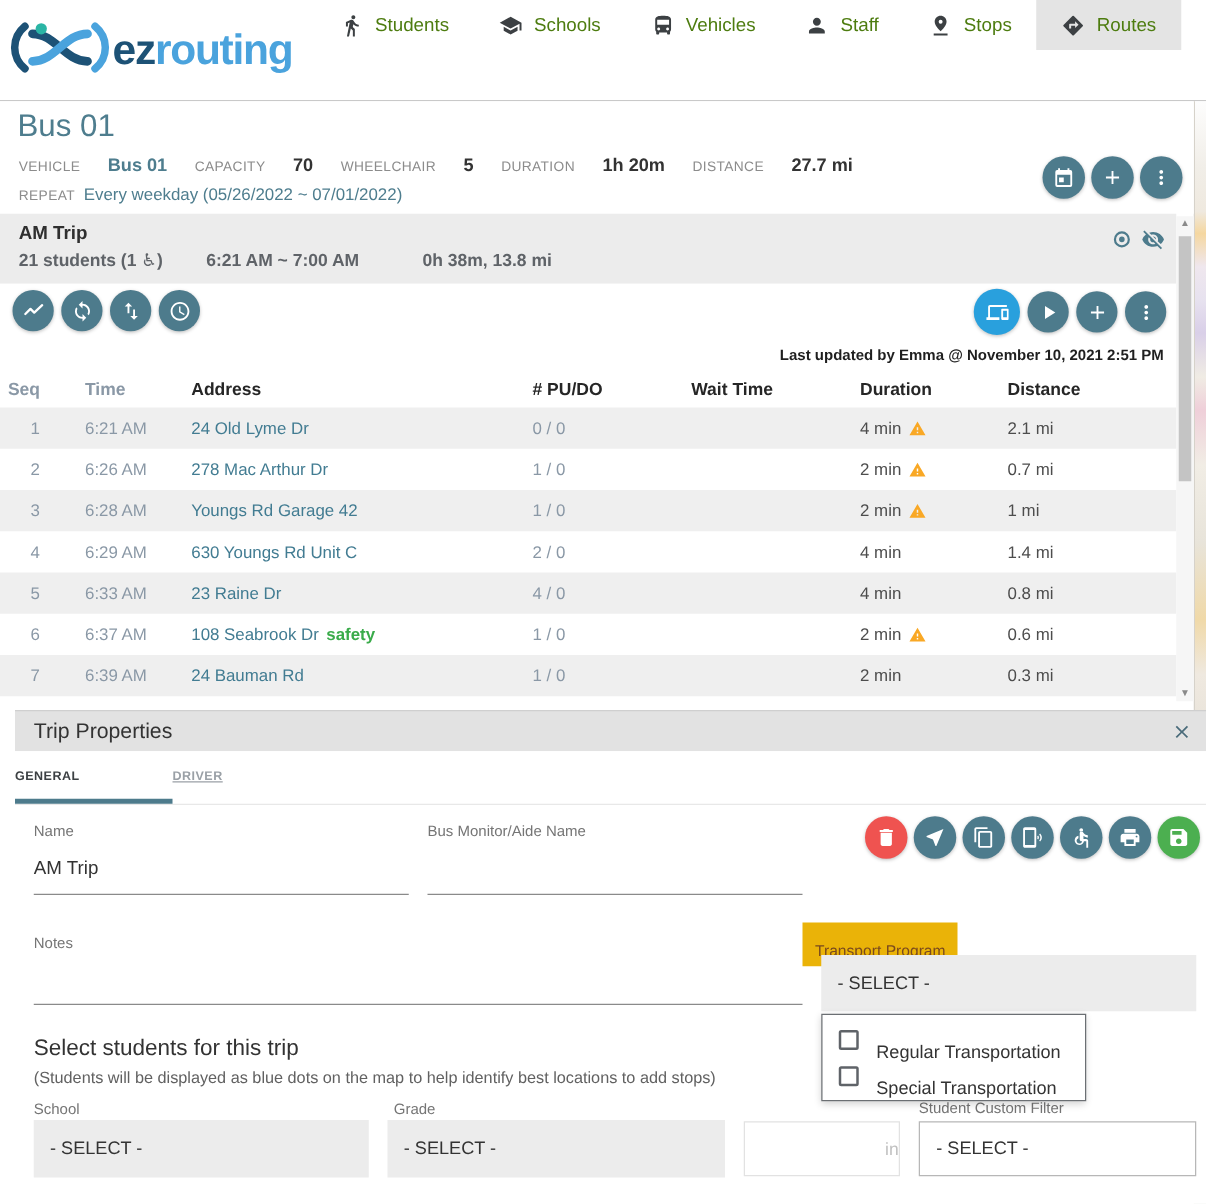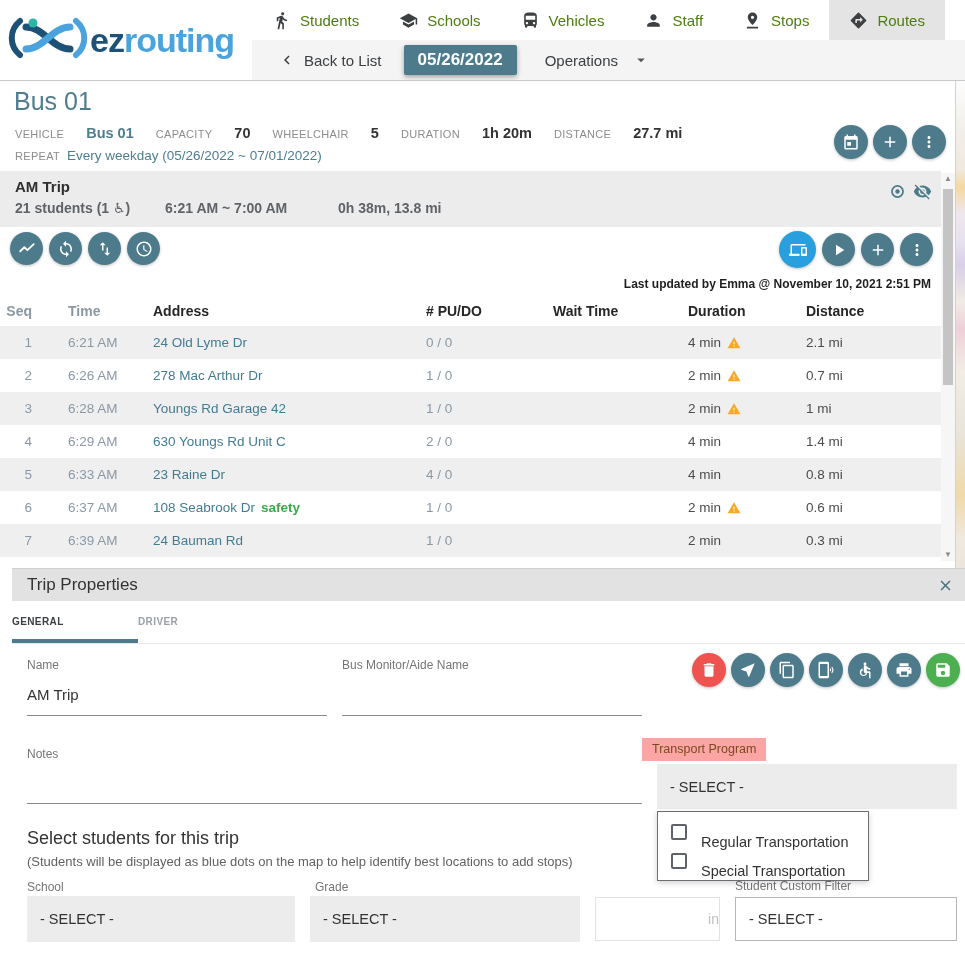--- a/index.html
+++ b/index.html
@@ -83,29 +83,29 @@
   .vscroll .up { top:0; } .vscroll .down { bottom:0; }
   .vscroll .thumb { position:absolute; left:2px; top:16px; width:10px; height:196px; background:#c4c4c4; }
 
   
   .props { position:absolute; left:12px; top:487px; width:955px; height:396px; background:#fff; }
   .props-bar { height:33px; background:#e2e2e2; border-top:1px solid #cfcfcf; display:flex; align-items:center; justify-content:space-between; padding:0 13px 0 15px; }
   .props-bar .title { font-size:17px; font-weight:500; color:#333; }
   .props-bar svg { width:17px; height:17px; fill:#4a6b7a; cursor:pointer; }
   .tabs { height:43px; display:flex; border-bottom:1px solid #e8e8e8; background:#fff; }
   .tab { line-height:42px; text-align:left; font-size:10px; font-weight:bold; letter-spacing:.4px; color:#9aa0a6; cursor:pointer; position:relative; }
-  .tab.t1 { width:126px; } .tab.t2 { width:110px; } .tab.t3 { width:150px; }
+  .tab.t1 { width:126px; } .tab.t2 { width:110px;text-decoration:underline; } .tab.t3 { width:150px; }
   .tab.active { color:#3c4043; }
   .tab.active::after { content:""; position:absolute; left:0; bottom:0; width:100%; height:4px; background:#4d7b8c; }
 
   .props-form { position:relative; height:319px; background:#fff; }
   .flabel { position:absolute; font-size:12px; color:#757575; }
   .line-input { position:absolute; border:none; border-bottom:1px solid #8a8a8a; background:transparent; font-size:15px; color:#333; font-family:inherit; padding:0 0 12px 0; outline:none; }
   .props-actions { position:absolute; top:9px; left:680px; display:flex; gap:5px; }
-  .tp-label { position:absolute; left:630px; top:94px; background:#fca5a5; color:#7a4a1e; font-size:12.5px; padding:4px 10px 5px 10px; }
+  .tp-label { position:absolute; left:630px; top:94px; background:#eab308; color:#7a4a1e; font-size:12.5px; padding:16px 10px 5px 10px; }
   .tp-select { position:absolute; left:645px; top:120px; width:300px; height:45px; background:#ececec; display:flex; align-items:center; padding-left:13px; font-size:14.5px; color:#333; cursor:pointer; }
   .tp-panel { position:absolute; left:645px; top:167px; width:212px; background:#fff; border:1px solid #6b6f73; box-shadow:0 2px 6px rgba(0,0,0,.18); padding:5px 0; z-index:5; }
   .tp-opt { display:flex; align-items:center; height:29px; padding-left:13px; cursor:pointer; }
   .tp-opt input { appearance:none; -webkit-appearance:none; width:16px; height:16px; border:2px solid #5f6368; border-radius:2px; margin:0 14px 0 0; background:#fff; }
   .tp-opt span { font-size:14.5px; color:#333;margin-top:21px; }
   .students-heading { position:absolute; left:15px; top:184px; font-size:18px; color:#333; }
   .students-subtext { position:absolute; left:15px; top:210px; font-size:13px; color:#616161; }
   .sel { position:absolute; top:252px; height:46px; background:#ececec; display:flex; align-items:center; padding-left:13px; font-size:14.5px; color:#333; cursor:pointer; }
   .sel.white { background:#fff; border:1px solid #b7b7b7; height:44px; top:253px; }
   .in-input { position:absolute; left:583px; top:253px; width:125px; height:44px; border:1px solid #e2e2e2; font-size:14px; color:#333; padding-left:12px; font-family:inherit; outline:none;text-align:right; }
@@ -161,35 +161,20 @@
             </svg>
           <span>Stops</span>
         </div>
         <div class="nav-item active">
           <svg viewBox="0 0 24 24">
               <path d="M21.71 11.29l-9-9a.996.996 0 0 0-1.41 0l-9 9a.996.996 0 0 0 0 1.41l9 9c.39.39 1.02.39 1.41 0l9-9a.996.996 0 0 0 0-1.41zM14 14.5V12h-4v3H8v-4c0-.55.45-1 1-1h5V7.5l3.5 3.5-3.5 3.5z"></path>
             </svg>
           <span>Routes</span>
         </div>
       </nav>
-      <div class="subnav">
-        <div class="back-btn">
-          <svg viewBox="0 0 24 24">
-              <path d="M15.41 7.41L14 6l-6 6 6 6 1.41-1.41L10.83 12z"></path>
-            </svg>
-          <span>Back to List</span>
-        </div>
-        <div class="date-chip">05/26/2022</div>
-        <div class="operations">
-          <span>Operations</span>
-          <svg viewBox="0 0 24 24">
-              <path d="M7 10l5 5 5-5z"></path>
-            </svg>
-        </div>
-      </div>
     </div>
   </header>
 
   <main class="content">
     <div class="map-strip"></div>
 
     <section class="route-header">
       <h1 class="route-title">Bus 01</h1>
       <div class="route-meta">
         <span class="mlabel">VEHICLE</span>

